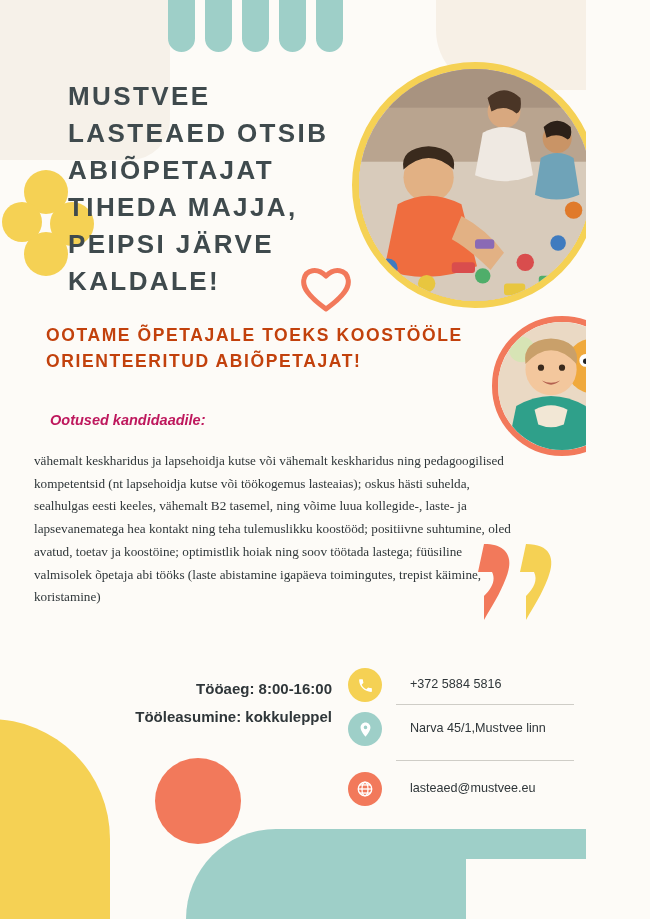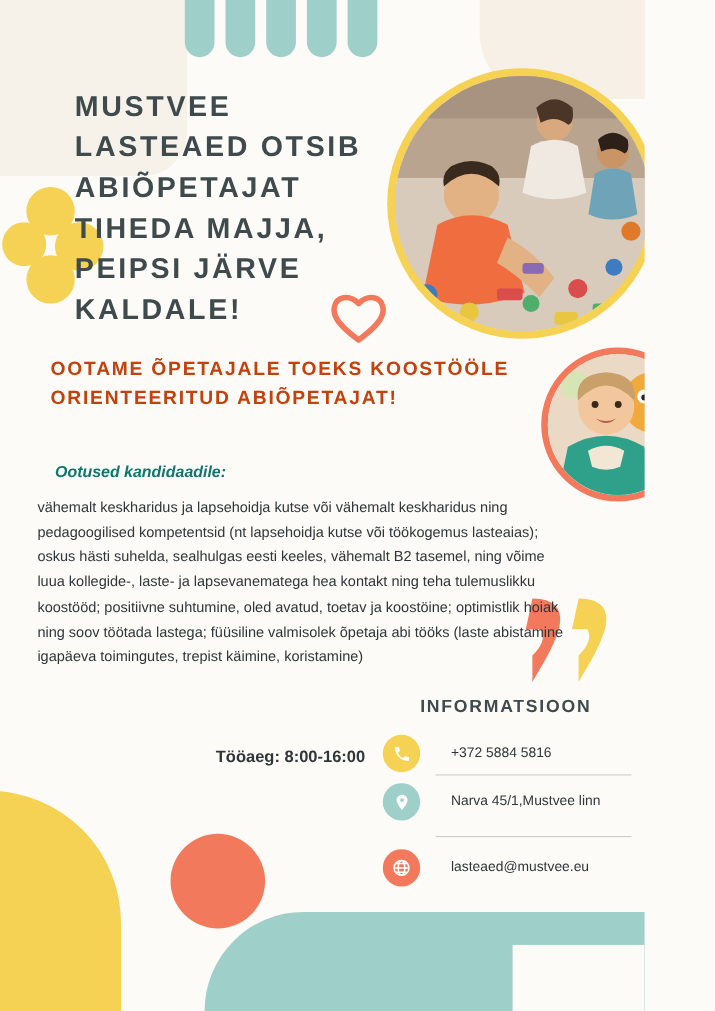--- a/index.html
+++ b/index.html
@@ -132,30 +132,30 @@
     line-height: 1.5;
     color: #c2410c;
     text-transform: uppercase;
   }
   .expect-label {
     position: absolute;
     left: 50px; top: 412px;
     font-size: 14.5px;
     font-weight: bold;
     font-style: italic;
-    color: #0f766e;
-    margin-top: 10px;
+    color: #be185d;
   }
   .body-text {
     position: absolute;
     left: 34px; top: 450px;
     width: 480px;
     font-size: 13.2px;
     line-height: 1.72;
     color: #2f3639;
+    font-family: Liberation Serif, serif;
   }
 
   .worktime {
     position: absolute;
     left: 52px; top: 675px;
     width: 280px;
     text-align: right;
     font-size: 15px;
     font-weight: bold;
     line-height: 1.85;
@@ -303,23 +303,23 @@
 
   <div class="title">MUSTVEE LASTEAED OTSIB ABIÕPETAJAT TIHEDA MAJJA, PEIPSI JÄRVE KALDALE!</div>
 
   <div class="subtitle">OOTAME ÕPETAJALE TOEKS KOOSTÖÖLE ORIENTEERITUD ABIÕPETAJAT!</div>
 
   <div class="expect-label">Ootused kandidaadile:</div>
   <div class="body-text">vähemalt keskharidus ja lapsehoidja kutse või vähemalt keskharidus ning pedagoogilised kompetentsid (nt lapsehoidja kutse või töökogemus lasteaias); oskus hästi suhelda, sealhulgas eesti keeles, vähemalt B2 tasemel, ning võime luua kollegide-, laste- ja lapsevanematega hea kontakt ning teha tulemuslikku koostööd; positiivne suhtumine, oled avatud, toetav ja koostöine; optimistlik hoiak ning soov töötada lastega; füüsiline valmisolek õpetaja abi tööks (laste abistamine igapäeva toimingutes, trepist käimine, koristamine)</div>
 
   <div class="worktime">
     <div>Tööaeg: 8:00-16:00</div>
-  </div>
-
-  <div class="info-heading">INFORMATSIOON</div>
+    <div>Tööleasumine: kokkuleppel</div>
+  </div>
+
 
   <div class="contact c1">
     <span class="cicon yellow">
       <svg width="17" height="17" viewBox="0 0 24 24" fill="#ffffff">
         <path d="M6.6 10.8c1.4 2.8 3.8 5.2 6.6 6.6l2.2-2.2c.3-.3.7-.4 1-.2 1.2.4 2.4.6 3.6.6.6 0 1 .4 1 1V20c0 .6-.4 1-1 1C10.6 21 3 13.4 3 4c0-.6.4-1 1-1h3.4c.6 0 1 .4 1 1 0 1.3.2 2.5.6 3.6.1.4 0 .8-.2 1l-2.2 2.2z"></path>
       </svg>
     </span>
     <span class="ctext">+372 5884 5816</span>
   </div>
   <div class="cline l1"></div>

